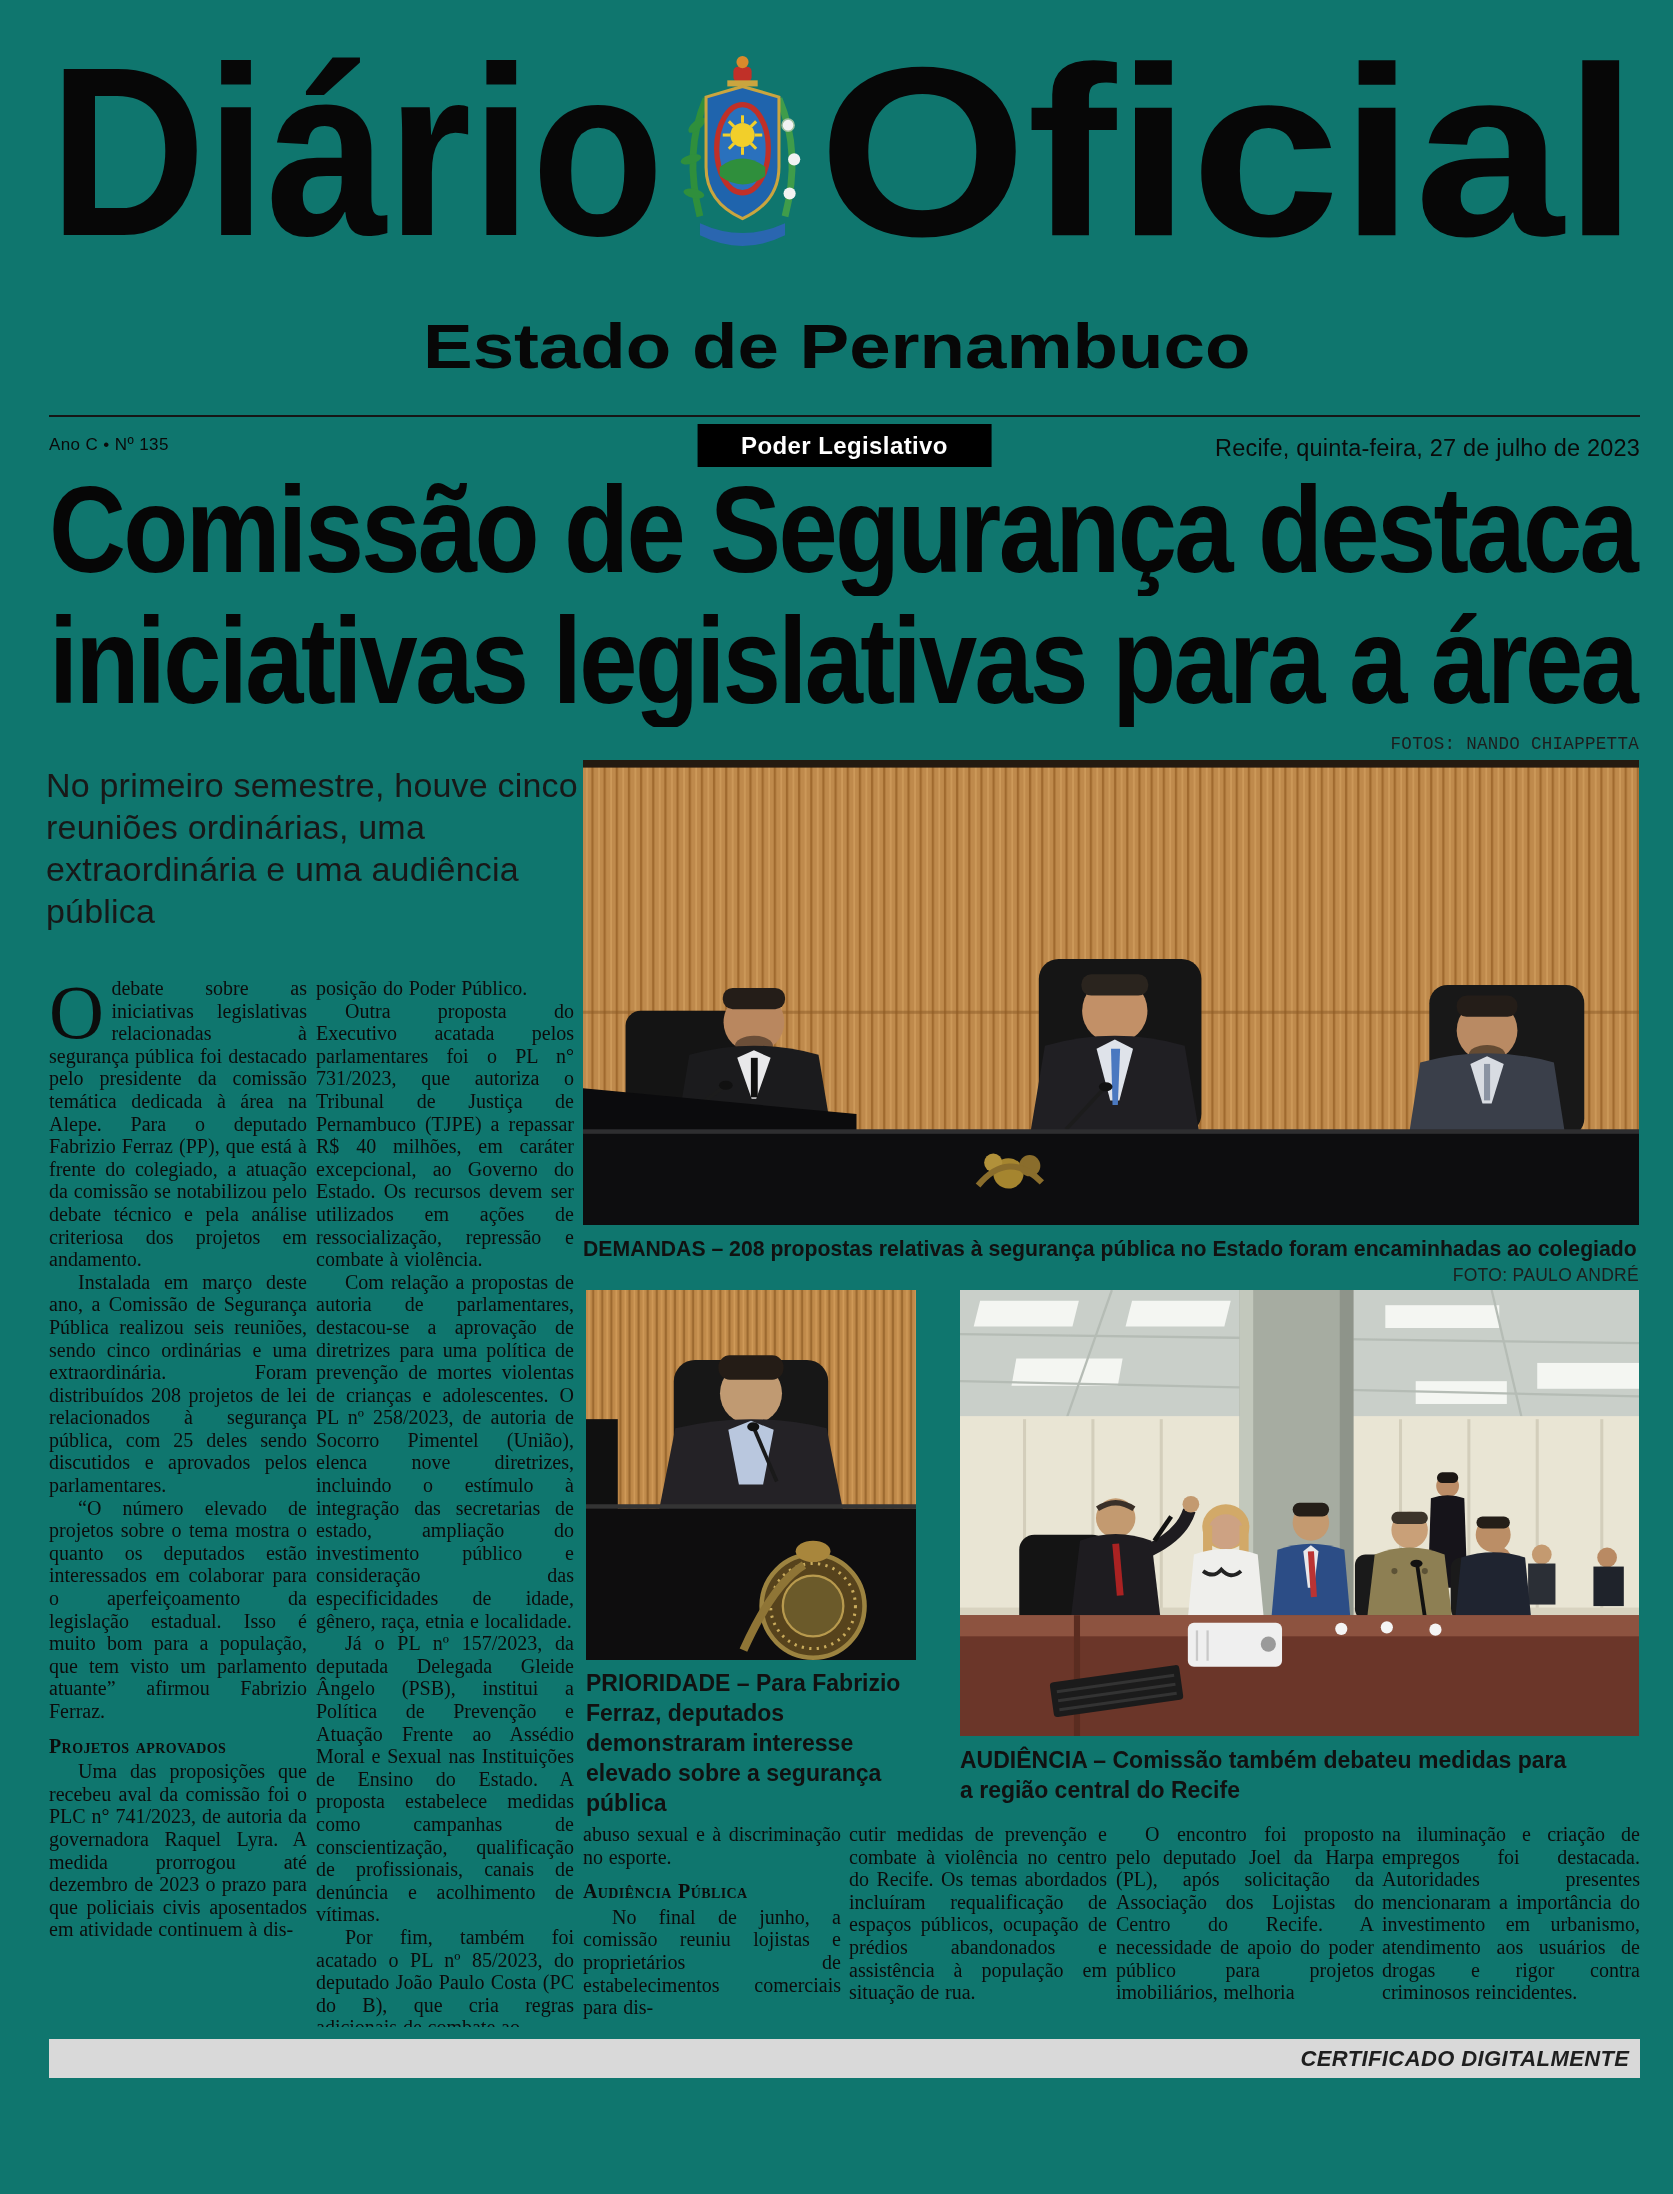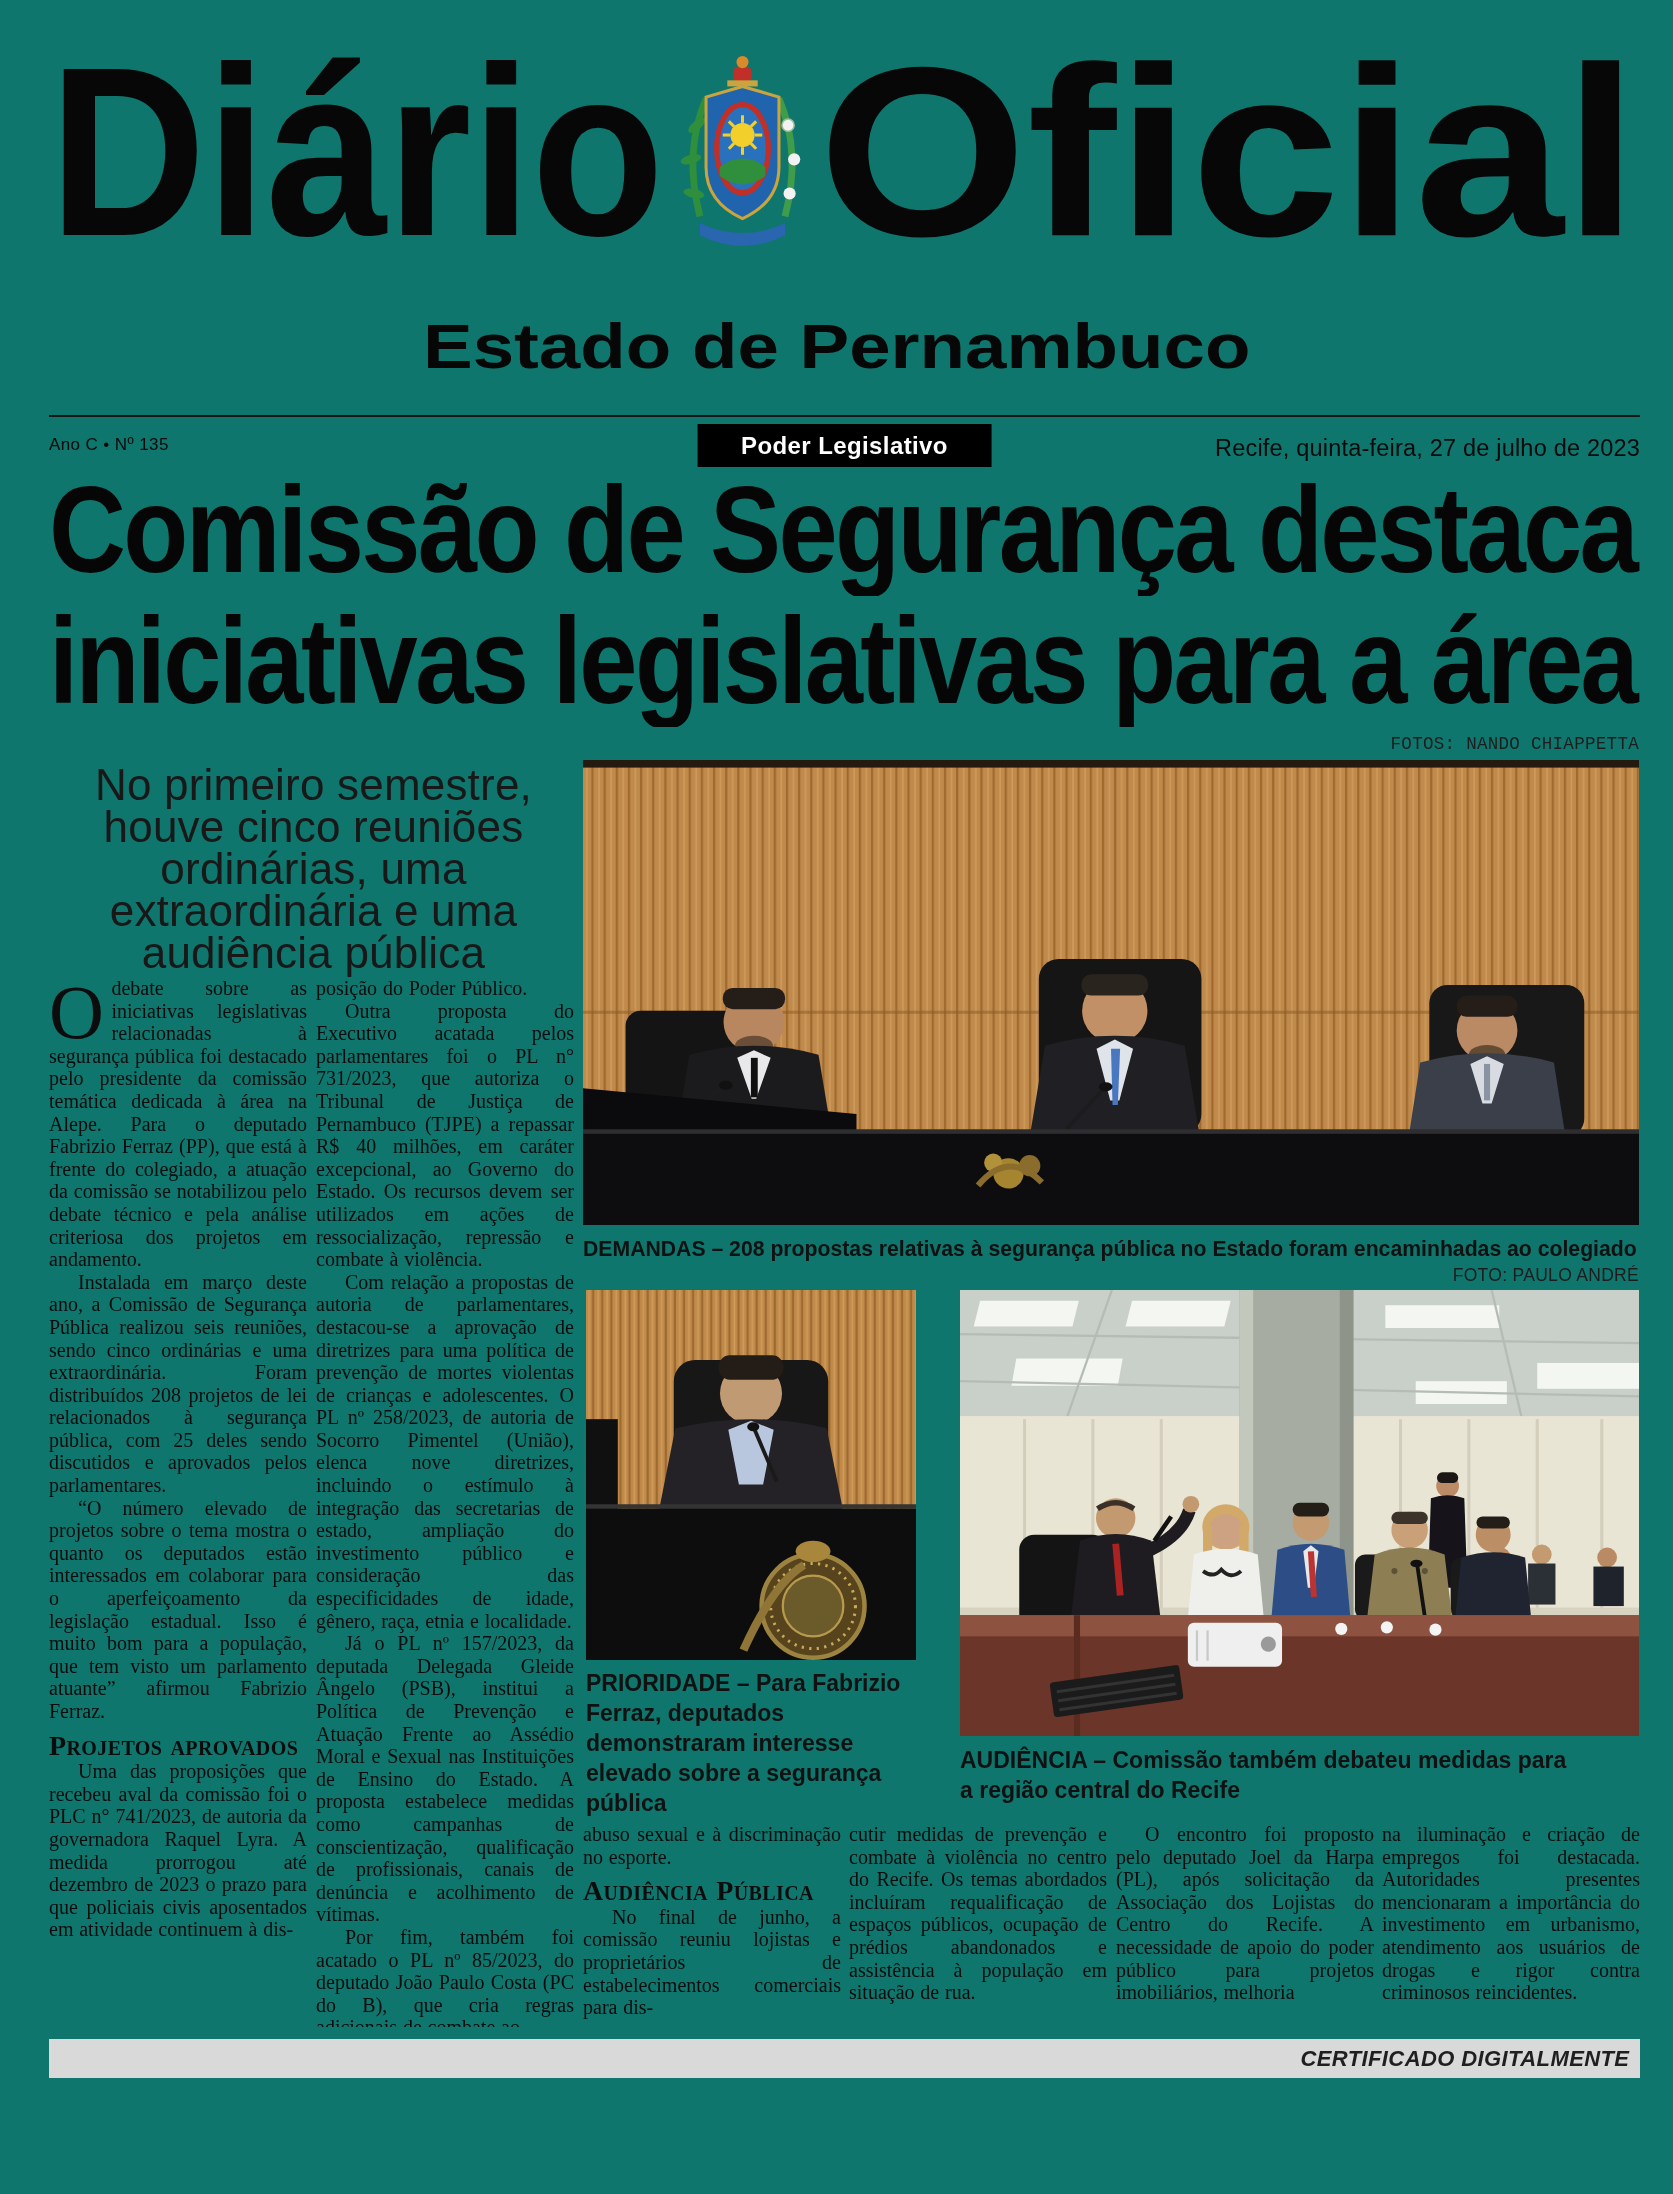--- a/index.html
+++ b/index.html
@@ -18,22 +18,22 @@
                    padding:7.6px 44px;letter-spacing:0.4px;}
   .dateline .date{position:absolute;right:0;top:10.6px;font-size:23.5px;letter-spacing:0.2px;}
   
   .headline{position:absolute;left:49px;top:465px;width:1591px;}
   .headline svg{display:block;}
   .headline text{font-family:"Liberation Sans",sans-serif;font-weight:bold;fill:#060606;letter-spacing:-4px;}
   .credit{position:absolute;right:35px;font-size:17.5px;color:#1d1d1d;letter-spacing:0.3px;text-align:right;}
   .credit-top{top:734px;font-family:Liberation Mono, monospace;}
   .credit-mid{top:1265px;}
   
-  .deck{position:absolute;left:46px;top:764px;width:535px;text-align:center;
-        font-size:44px;line-height:42px;color:#181818;letter-spacing:0.2px;}
+  .deck{position:absolute;left:46px;top:764px;width:535px;
+        font-size:34px;line-height:42px;color:#181818;letter-spacing:0.2px;}
   
   .photo{position:absolute;overflow:hidden;background:#999;}
   .photo svg{display:block;width:100%;height:100%;}
   .photo-1{left:583px;top:760px;width:1056px;height:465px;}
   .photo-2{left:586px;top:1290px;width:330px;height:370px;}
   .photo-3{left:960px;top:1290px;width:679px;height:446px;}
   .caption{font-weight:bold;font-size:23px;line-height:30px;color:#111;}
   .caption-1{position:absolute;left:583px;top:1232px;width:1056px;}
   .caption-2{position:absolute;left:586px;top:1668px;width:334px;}
   .caption-3{position:absolute;left:960px;top:1745px;width:615px;}
@@ -44,21 +44,21 @@
   .col-1{left:49px;top:977px;height:1050px;}
   .col-2{left:316px;top:977px;height:1050px;}
   .col-3{left:583px;top:1823px;height:204px;}
   .col-4{left:849px;top:1823px;height:204px;}
   .col-5{left:1116px;top:1823px;height:204px;}
   .col-6{left:1382px;top:1823px;height:204px;}
   .body-p{margin:0;text-indent:29px;}
   .body-p.cont{text-indent:0;}
   .dropcap-p{text-indent:0;}
   .dropcap{float:left;font-size:76px;line-height:61px;padding:4.6px 7.6px 0 0;color:#0c0c0c;}
-  .subhead{margin:12px 0 3px 0;font-size:28px;font-variant:small-caps;
+  .subhead{margin:12px 0 3px 0;font-size:20px;font-variant:small-caps;
            letter-spacing:0.4px;font-weight:bold;text-align:left;text-indent:0;}
   
   .footer-bar{position:absolute;left:49px;top:2039px;width:1591px;height:39px;
               background:#d9d9d9;display:flex;align-items:center;justify-content:flex-end;font-style:italic;}
   .footer-bar span{font-size:22px;font-weight:bold;color:#1f1f1f;letter-spacing:0.4px;padding-right:10.6px;}
 </style>
 </head>
 <body>
 
 <div class="page">

